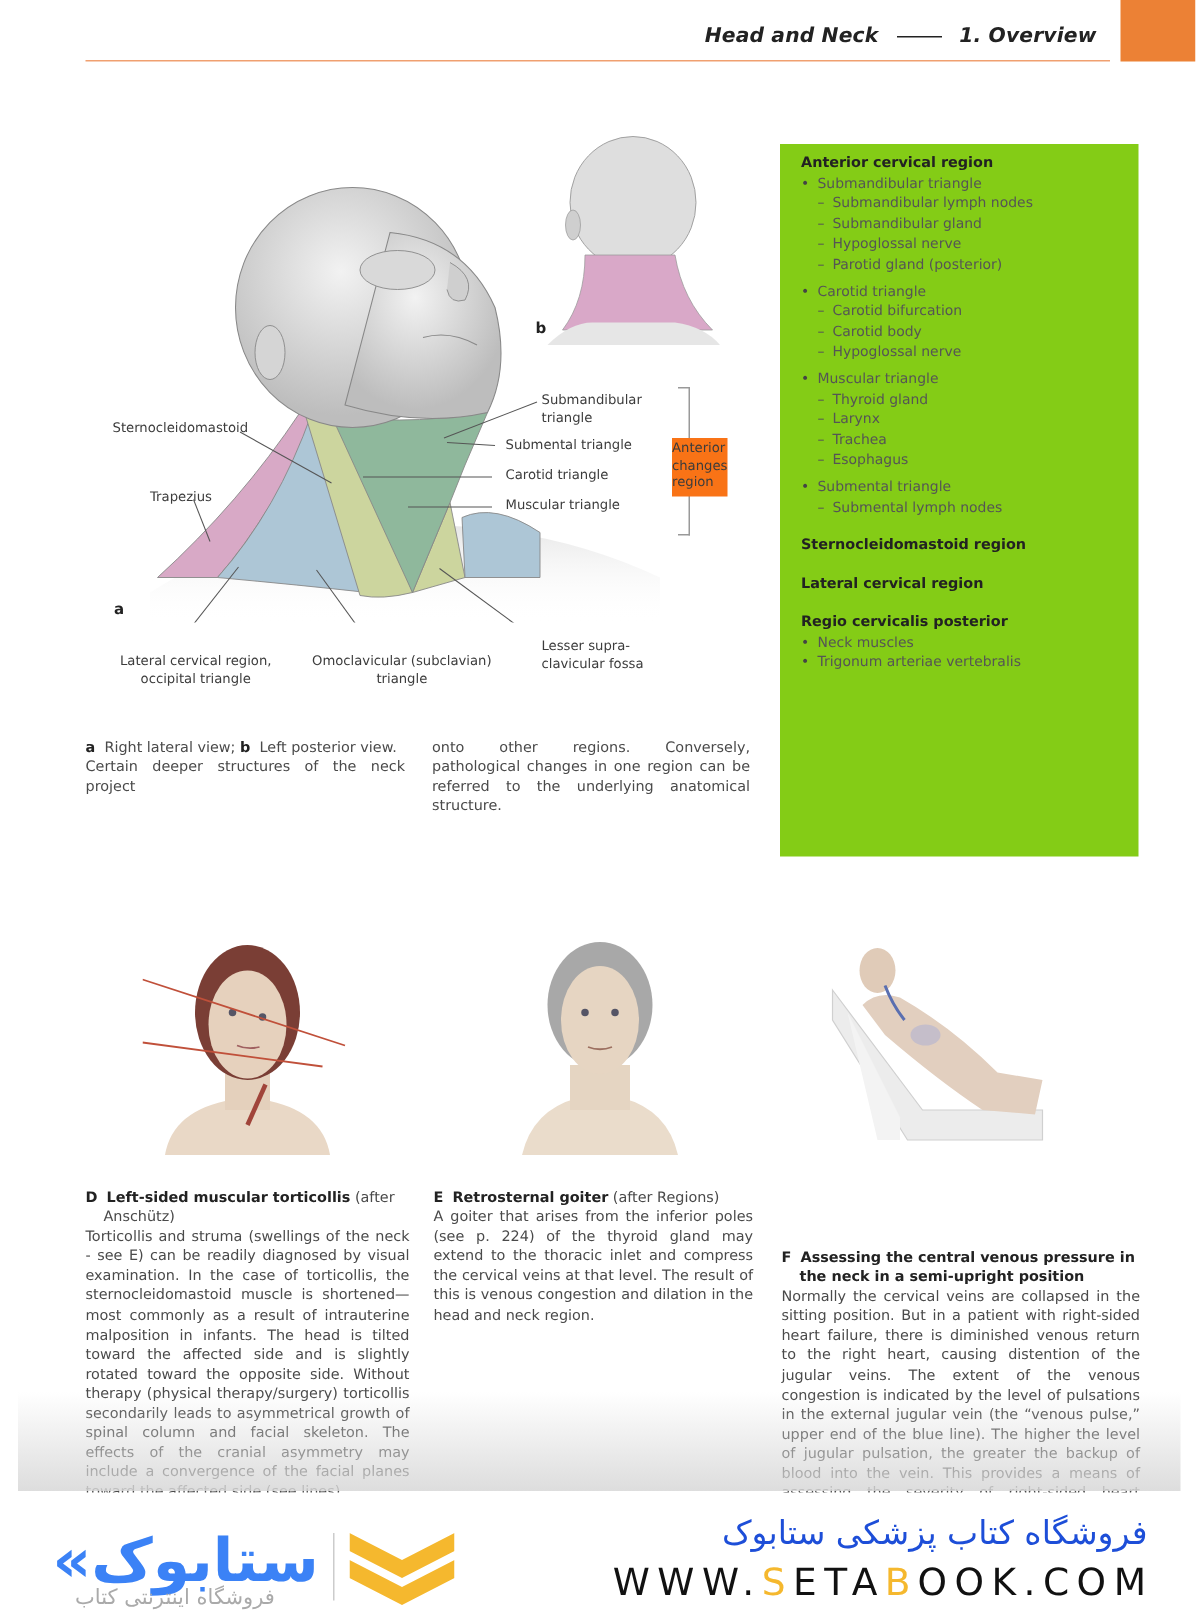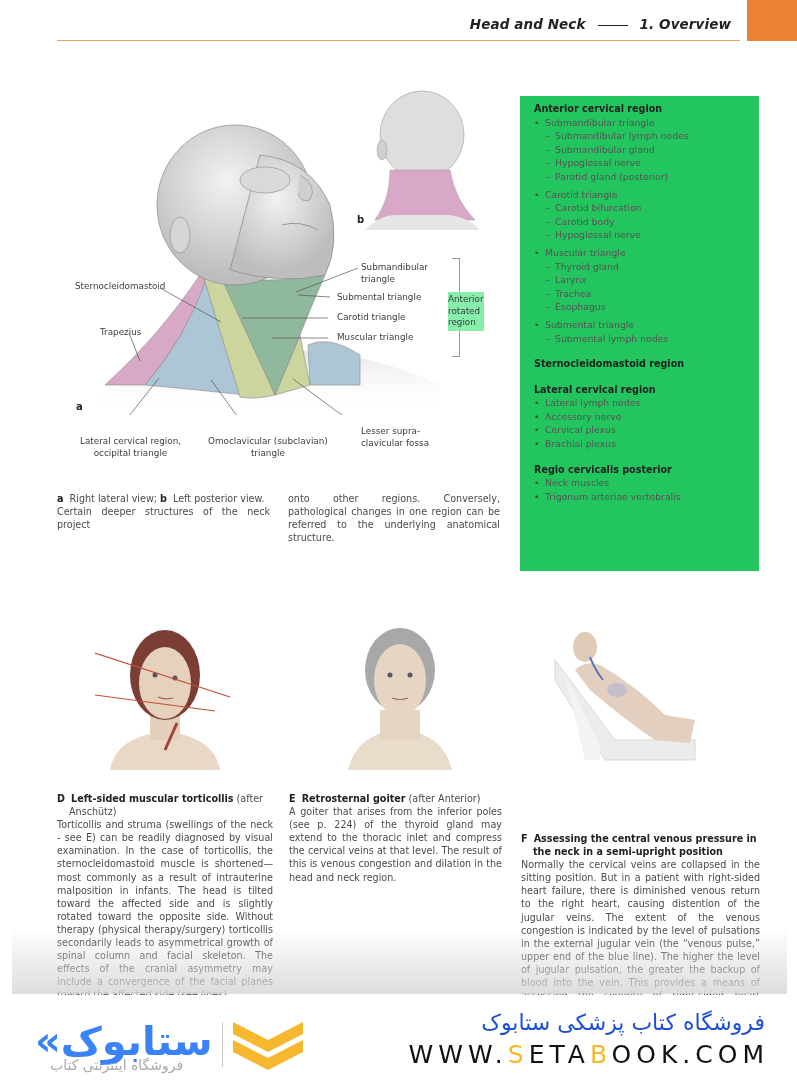--- a/index.html
+++ b/index.html
@@ -6,21 +6,21 @@
   html, body { width: 797px; height: 1080px; background: #ffffff; overflow: hidden; }
   body { position: relative; font-family: "DejaVu Sans", sans-serif; color: #3a3a3a; }
 
   
   .hdr-tab { position: absolute; left: 747px; top: 0; width: 50px; height: 41px; background: #ec8135; }
   .hdr-rule { position: absolute; left: 57px; top: 40px; width: 683px; height: 1px; background: #f0a070; }
   .hdr-text { position: absolute; top: 16px; right: 66px; font-size: 13.5px; font-style: italic; font-weight: bold; color: #222; letter-spacing: 0.1px; white-space: nowrap; }
   .hdr-text .dash { display: inline-block; width: 30px; height: 1px; background: #222; vertical-align: middle; margin: 0 12px; }
 
   
-  .infobox { position: absolute; left: 520px; top: 96px; width: 239px; height: 475px; background: #22c55e; padding: 6px 8px 5px 14px; font-size: 9.3px; line-height: 13.6px; color: #555; }
+  .infobox { position: absolute; left: 520px; top: 96px; width: 239px; height: 475px; background: #84cc16; padding: 6px 8px 5px 14px; font-size: 9.3px; line-height: 13.6px; color: #555; }
   .infobox .sec-title { font-weight: bold; color: #222; font-size: 9.6px; margin-top: 12px; }
   .infobox .sec-title:first-child { margin-top: 0; }
   .infobox .bul { padding-left: 11px; position: relative; }
   .infobox .bul::before { content: "•"; position: absolute; left: 0; color: #444; }
   .infobox .sub { padding-left: 21px; position: relative; }
   .infobox .sub::before { content: "–"; position: absolute; left: 11px; color: #555; }
   .infobox .grp { margin-bottom: 4px; }
 
   
   .lbl { position: absolute; font-size: 8.8px; line-height: 11.5px; color: #3c3c3c; white-space: nowrap; }
@@ -109,23 +109,23 @@
 <div class="lbl" style="left:75px;top:281px;">Sternocleidomastoid</div>
 <div class="lbl" style="left:100px;top:327px;">Trapezius</div>
 <div class="lbl" style="left:361px;top:262px;">
   <div>Submandibular</div>
   <div>triangle</div>
 </div>
 <div class="lbl" style="left:337px;top:292px;">Submental triangle</div>
 <div class="lbl" style="left:337px;top:312px;">Carotid triangle</div>
 <div class="lbl" style="left:337px;top:332px;">Muscular triangle</div>
 <div style="position:absolute;left:452px;top:258px;width:8px;height:99px;border:1px solid #999;border-left:none;"></div>
-<div class="lbl" style="left:448px;top:292px;background:#86efac;padding:2px 0;">
+<div class="lbl" style="left:448px;top:292px;background:#f97316;padding:2px 0;">
   <div>Anterior</div>
-  <div>rotated</div>
+  <div>changes</div>
   <div>region</div>
 </div>
 <div class="lbl c" style="left:80px;top:436px;">
   <div>Lateral cervical region,</div>
   <div>occipital triangle</div>
 </div>
 <div class="lbl c" style="left:208px;top:436px;">
   <div>Omoclavicular (subclavian)</div>
   <div>triangle</div>
 </div>
@@ -163,26 +163,20 @@
     <div class="sub">Esophagus</div>
   </div>
   <div class="grp">
     <div class="bul">Submental triangle</div>
     <div class="sub">Submental lymph nodes</div>
   </div>
 
   <div class="sec-title">Sternocleidomastoid region</div>
 
   <div class="sec-title">Lateral cervical region</div>
-  <div class="grp">
-    <div class="bul">Lateral lymph nodes</div>
-    <div class="bul">Accessory nerve</div>
-    <div class="bul">Cervical plexus</div>
-    <div class="bul">Brachial plexus</div>
-  </div>
 
   <div class="sec-title">Regio cervicalis posterior</div>
   <div class="grp">
     <div class="bul">Neck muscles</div>
     <div class="bul">Trigonum arteriae vertebralis</div>
   </div>
 </div>
 
 <svg style="position:absolute;left:95px;top:615px;" width="140" height="160" viewBox="0 0 140 160">
   <path d="M15 155 Q20 125 60 118 L80 118 Q120 125 125 155 Z" fill="#e9d8c6"></path>
@@ -216,21 +210,21 @@
   <ellipse cx="72" cy="65" rx="10" ry="7" fill="#b9b6cf" opacity="0.7"></ellipse>
 </svg>
 
 <div class="cap" style="left:57px;top:792px;width:216px;">
   <div style="text-align:left;"><span class="ttl">D</span>&nbsp;&nbsp;<span class="ttl">Left-sided muscular torticollis</span> <span>(after</span></div>
   <span class="ind">Anschütz)</span>
   <div style="hyphens:auto;">Torticollis and struma (swellings of the neck - see E) can be readily diagnosed by visual examination. In the case of torticollis, the sternocleidomastoid muscle is shortened—most commonly as a result of intrauterine malposition in infants. The head is tilted toward the affected side and is slightly rotated toward the opposite side. Without therapy (physical therapy/surgery) torticollis secondarily leads to asymmetrical growth of spinal column and facial skeleton. The effects of the cranial asymmetry may include a convergence of the facial planes toward the affected side (see lines).</div>
 </div>
 
 <div class="cap" style="left:289px;top:792px;width:213px;">
-  <div style="text-align:left;"><span class="ttl">E</span>&nbsp;&nbsp;<span class="ttl">Retrosternal goiter</span> <span>(after Anterior)</span></div>
+  <div style="text-align:left;"><span class="ttl">E</span>&nbsp;&nbsp;<span class="ttl">Retrosternal goiter</span> <span>(after Regions)</span></div>
   <div>A goiter that arises from the inferior poles (see p. 224) of the thyroid gland may extend to the thoracic inlet and compress the cervical veins at that level. The result of this is venous congestion and dilation in the head and neck region.</div>
 </div>
 
 <div class="cap" style="left:521px;top:792px;width:239px;margin-top:40px;">
   <div style="text-align:left;"><span class="ttl">F</span>&nbsp;&nbsp;<span class="ttl">Assessing the central venous pressure in</span></div>
   <span class="ind ttl">the neck in a semi-upright position</span>
   <div>Normally the cervical veins are collapsed in the sitting position. But in a patient with right-sided heart failure, there is diminished venous return to the right heart, causing distention of the jugular veins. The extent of the venous congestion is indicated by the level of pulsations in the external jugular vein (the “venous pulse,” upper end of the blue line). The higher the level of jugular pulsation, the greater the backup of blood into the vein. This provides a means of assessing the severity of right-sided heart failure.</div>
 </div>
 
 <div class="fade"></div>

